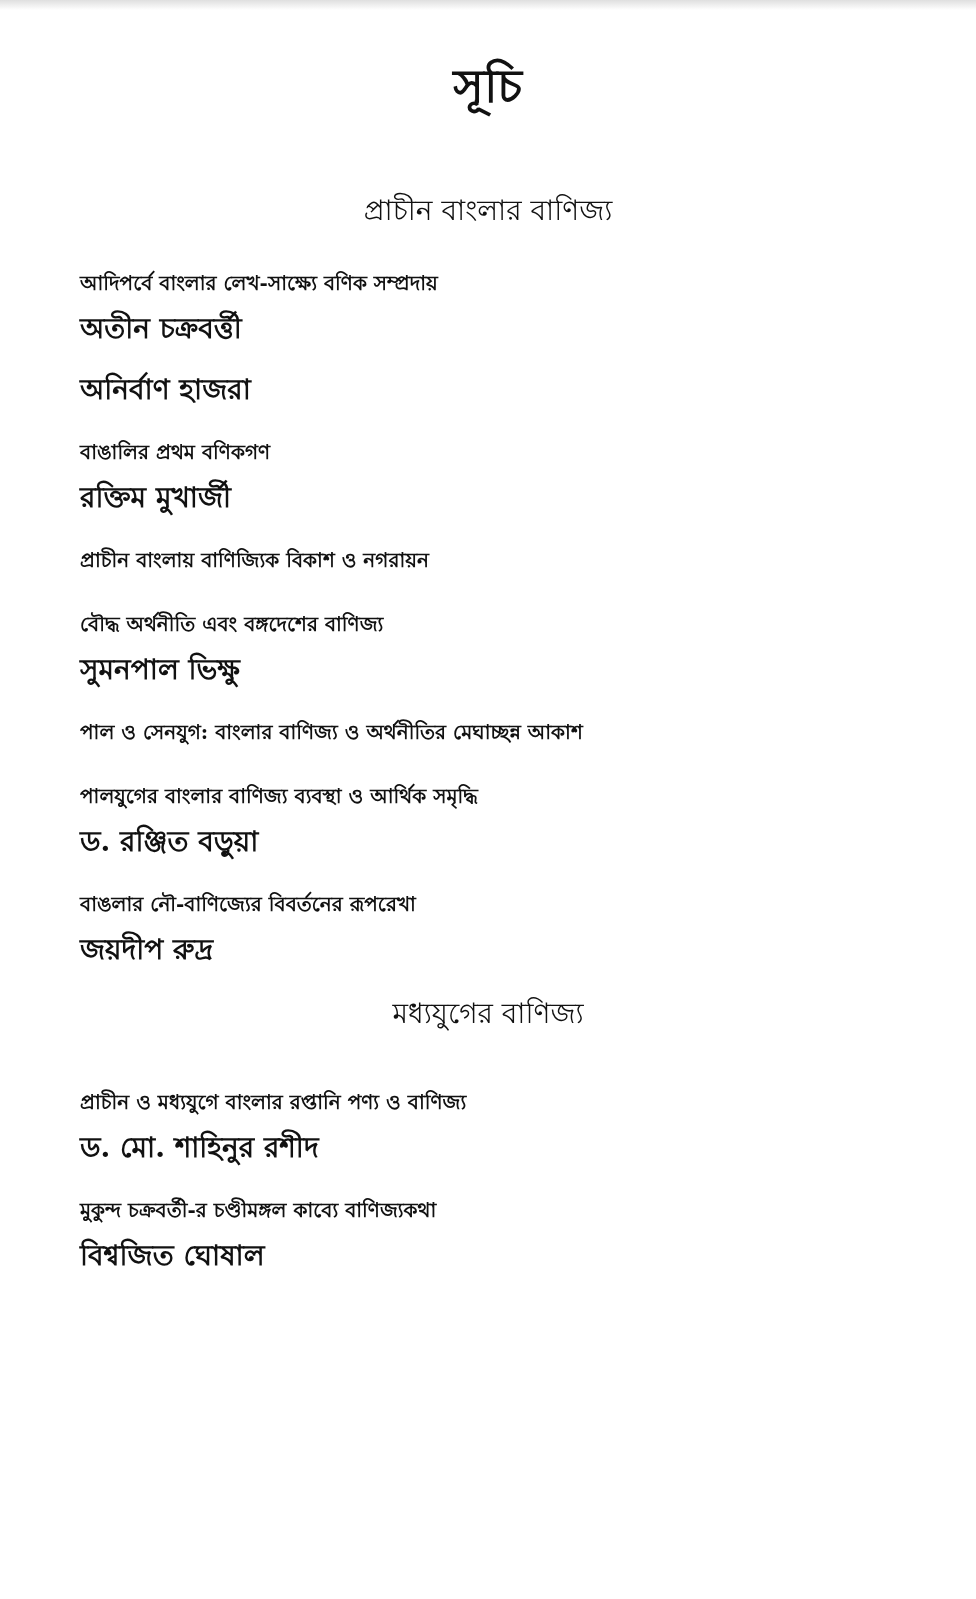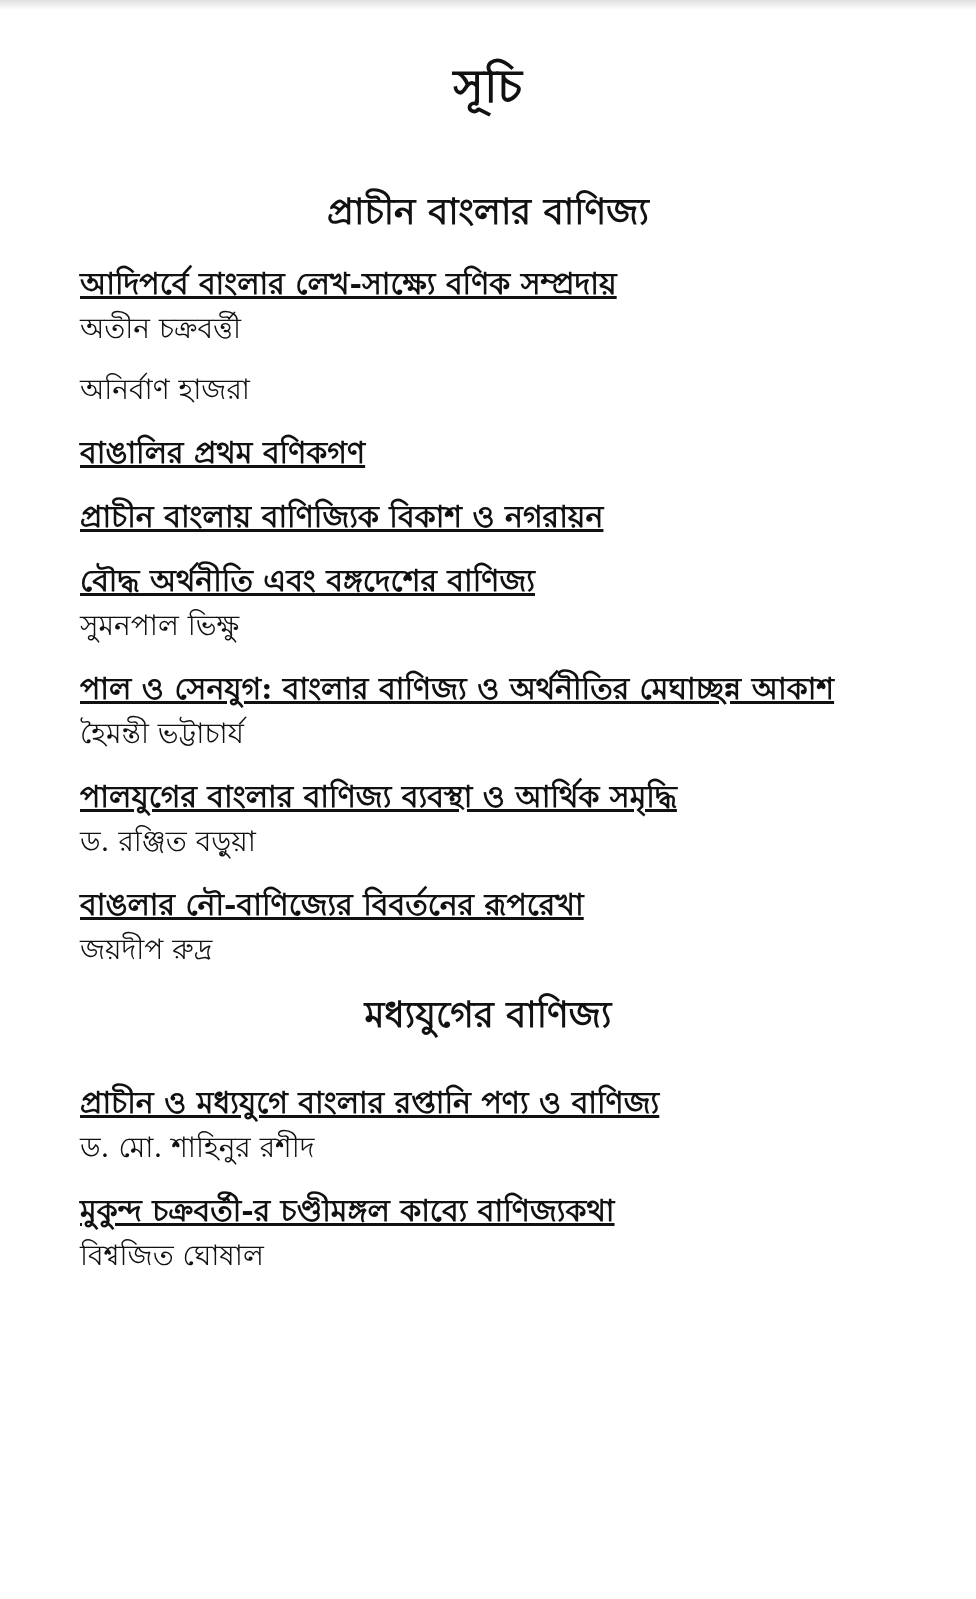--- a/index.html
+++ b/index.html
@@ -25,48 +25,47 @@
   .doc-title {
     padding-top: 58px;
     text-align: center;
     font-size: 46px;
     font-weight: bold;
     line-height: 56px;
     letter-spacing: 0.5px;
   }
   .section-heading {
     text-align: center;
-    font-size: 36px;
-    font-weight: bold;
+    font-size: 28px;
+    font-weight: normal;
     line-height: 50px;
   }
   .section-heading.first {
     margin-top: 72px;
     margin-bottom: 24px;
   }
   .section-heading.second {
     margin-top: 14px;
     margin-bottom: 40px;
   }
   .entries {
     margin-left: 80px;
     margin-right: 60px;
   }
   .entry {
     margin-bottom: 17px;
   }
   .entry-title {
-    font-size: 30px;
+    font-size: 20px;
     font-weight: bold;
     line-height: 47px;
-    text-decoration: underline;
   }
   .entry-author {
     font-size: 28px;
-    font-weight: normal;
+    font-weight: bold;
     line-height: 44px;
   }
 </style>
 </head>
 <body>
 
 <div class="page">
   <div class="top-shade"></div>
 
   <div class="doc-title">সূচি</div>
@@ -76,31 +75,31 @@
   <div class="entries">
     <div class="entry">
       <div class="entry-title">আদিপর্বে বাংলার লেখ-সাক্ষ্যে বণিক সম্প্রদায়</div>
       <div class="entry-author">অতীন চক্রবর্ত্তী</div>
     </div>
     <div class="entry">
       <div class="entry-author">অনির্বাণ হাজরা</div>
     </div>
     <div class="entry">
       <div class="entry-title">বাঙালির প্রথম বণিকগণ</div>
+      <div class="entry-author">রক্তিম মুখার্জী</div>
     </div>
     <div class="entry">
       <div class="entry-title">প্রাচীন বাংলায় বাণিজ্যিক বিকাশ ও নগরায়ন</div>
     </div>
     <div class="entry">
       <div class="entry-title">বৌদ্ধ অর্থনীতি এবং বঙ্গদেশের বাণিজ্য</div>
       <div class="entry-author">সুমনপাল ভিক্ষু</div>
     </div>
     <div class="entry">
       <div class="entry-title">পাল ও সেনযুগ: বাংলার বাণিজ্য ও অর্থনীতির মেঘাচ্ছন্ন আকাশ</div>
-      <div class="entry-author">হৈমন্তী ভট্টাচার্য</div>
     </div>
     <div class="entry">
       <div class="entry-title">পালযুগের বাংলার বাণিজ্য ব্যবস্থা ও আর্থিক সমৃদ্ধি</div>
       <div class="entry-author">ড. রঞ্জিত বড়ুয়া</div>
     </div>
     <div class="entry">
       <div class="entry-title">বাঙলার নৌ-বাণিজ্যের বিবর্তনের রূপরেখা</div>
       <div class="entry-author">জয়দীপ রুদ্র</div>
     </div>
   </div>

